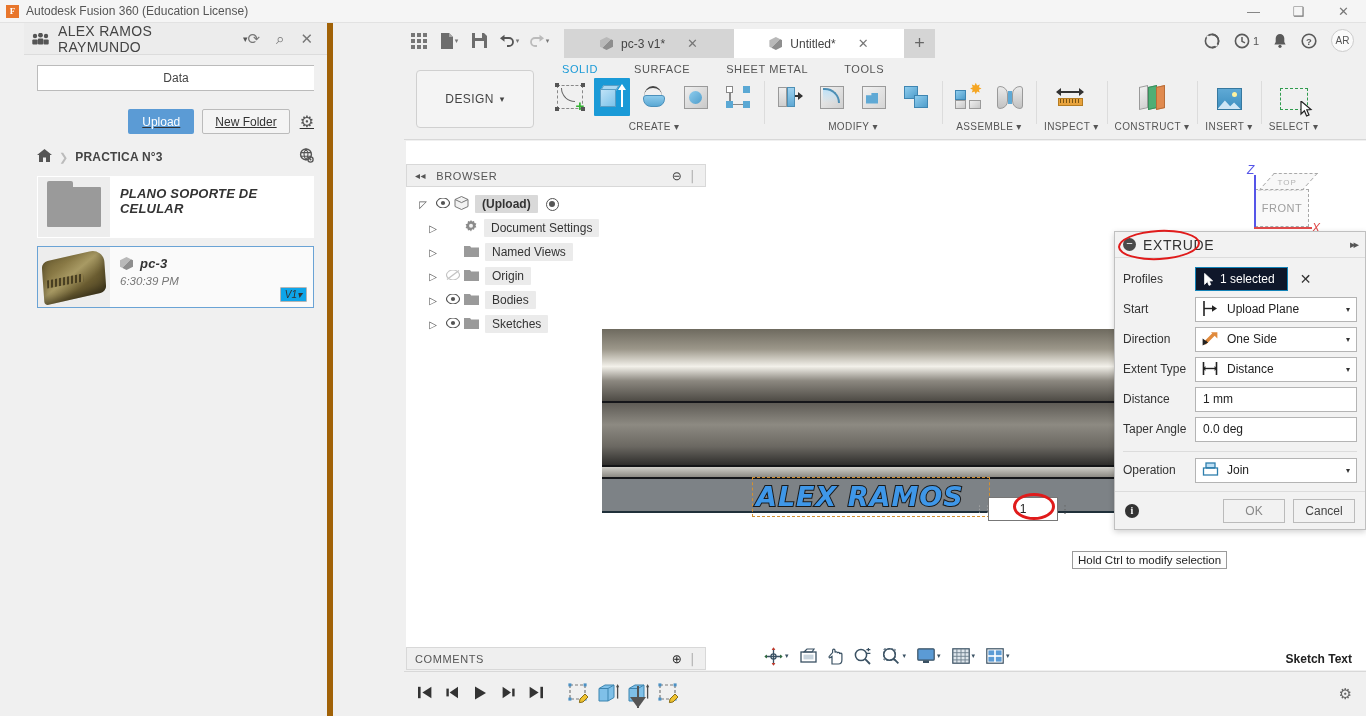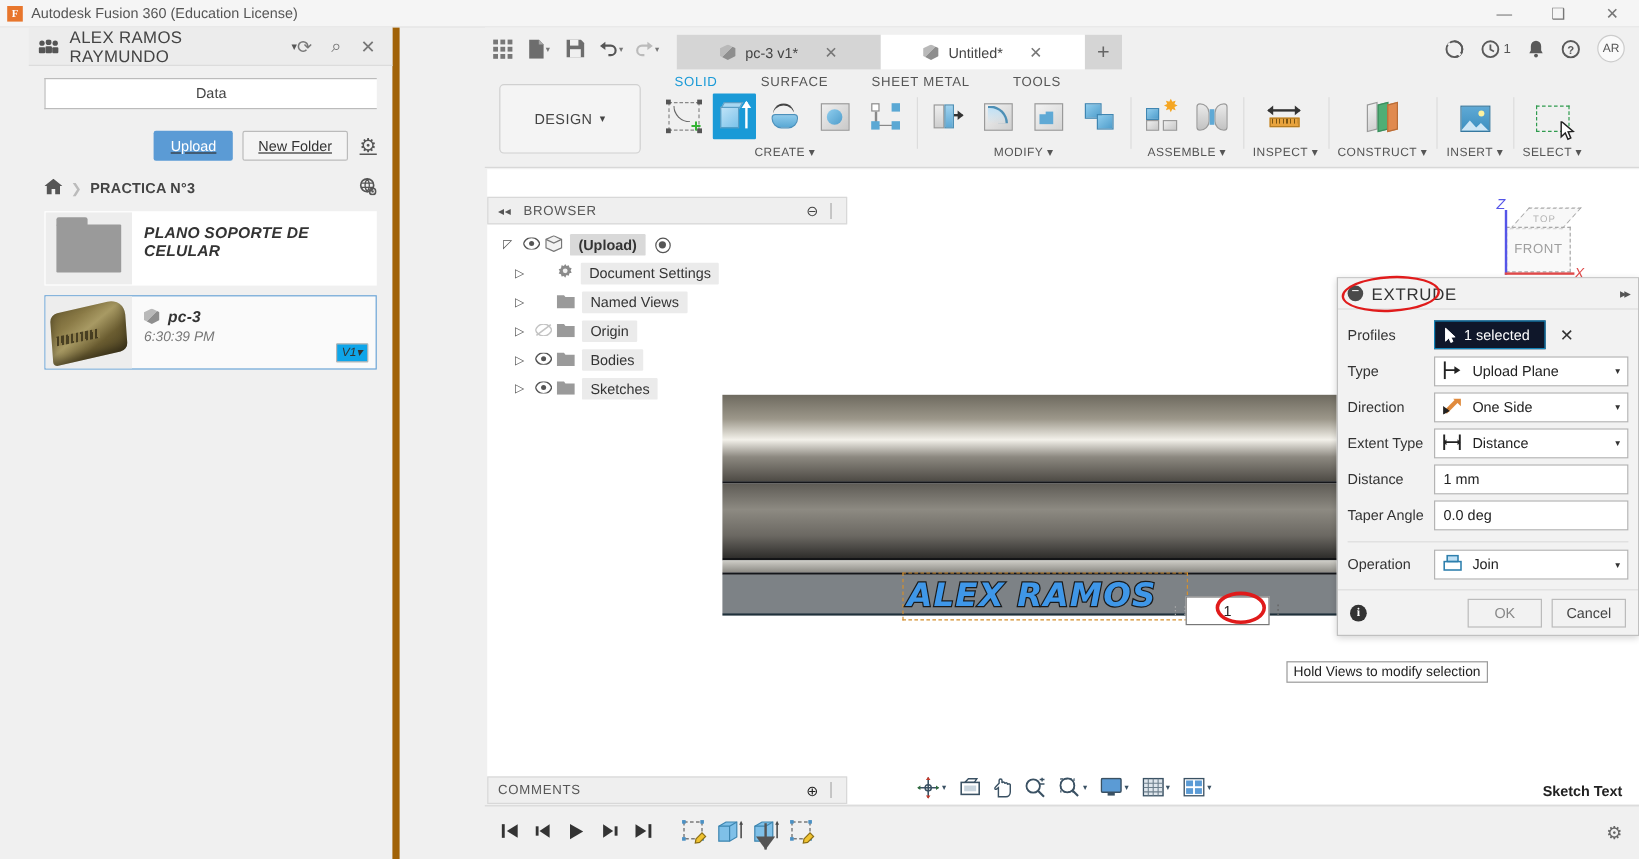--- a/index.html
+++ b/index.html
@@ -873,21 +873,21 @@
         <div class="sketch-text">ALEX RAMOS</div>
       </div>
 
       <div class="val-field">
         <div class="vf-grip">⋮⋮</div>
         <div class="vf-input">1</div>
         <div class="vf-dots">⋮</div>
       </div>
       <div class="red-ellipse-small"></div>
 
-      <div class="tooltip">Hold Views to modify selection</div>
+      <div class="tooltip">Hold Ctrl to modify selection</div>
     </div>
 
     <div class="browser">
       <div class="browser-head">
         <span class="collapse">◂◂</span>
         <span>BROWSER</span>
         <span class="minus">⊖</span>
         <span class="grip">│</span>
       </div>
       <div class="tree">
@@ -1151,21 +1151,21 @@
             <svg class="cursor-ico" viewBox="0 0 10 13">
                 <path d="M0.6 0.4v11L3.4 8.6 5 12.4l1.8-.8L5.2 8l3.4-.2z" fill="#fff" stroke="#fff" stroke-width=".8"></path>
               </svg>
             <span>1 selected</span>
           </span>
           <span class="ex-x">✕</span>
         </span>
       </div>
 
       <div class="ex-row">
-        <span class="ex-label">Type</span>
+        <span class="ex-label">Start</span>
         <span class="ex-ctl">
           <span class="ex-select">
             <span class="sel-ico">
               <svg width="18" height="15" viewBox="0 0 18 15">
                   <path d="M2 0v15" stroke="#222" stroke-width="1.6"></path>
                   <path d="M2 7.5h9" stroke="#222" stroke-width="1.4"></path>
                   <path d="M10 4.3 15 7.5l-5 3.2z" fill="#222"></path>
                 </svg>
             </span>
             <span>Upload Plane</span>

